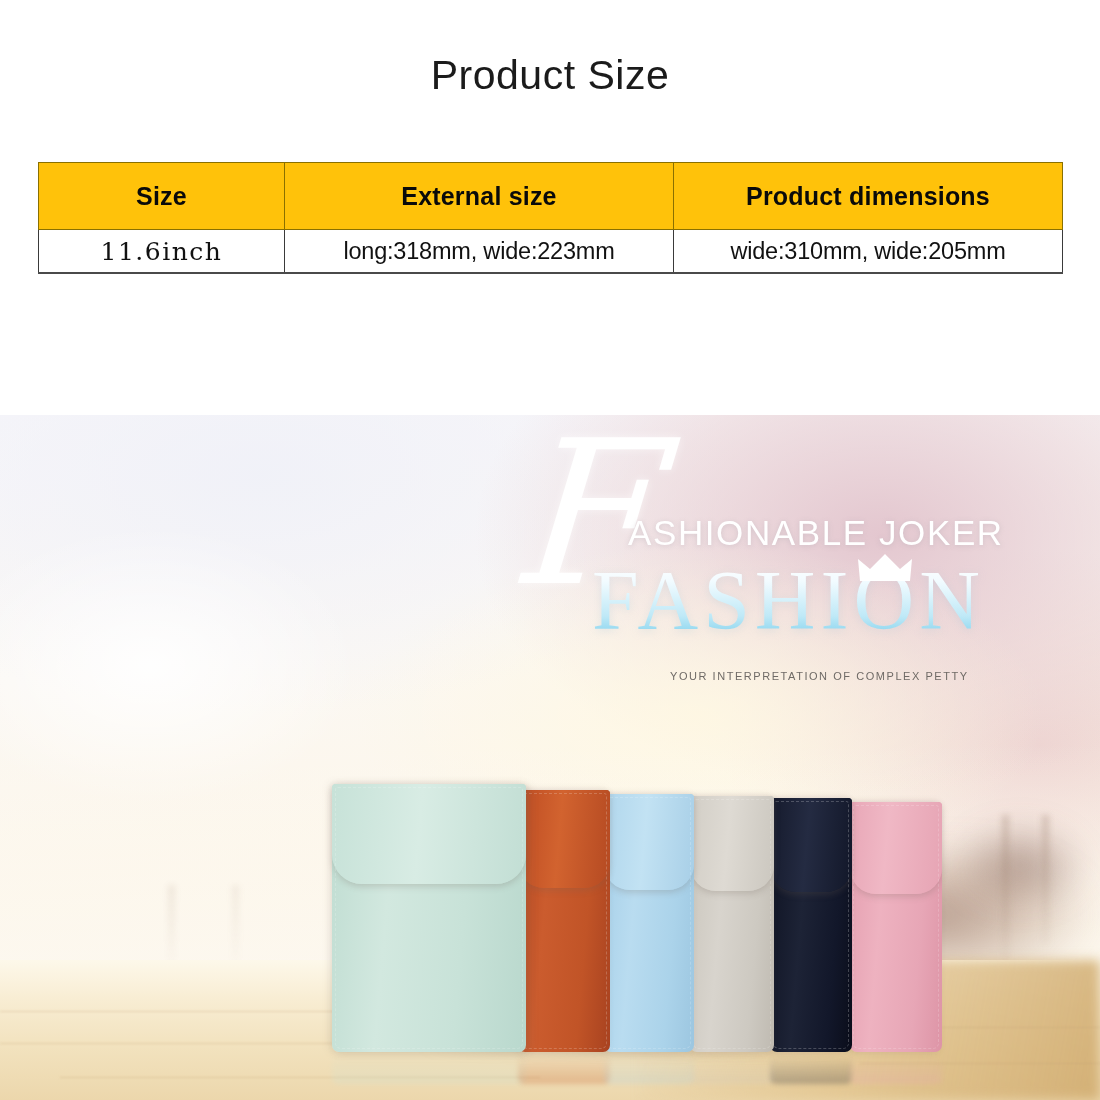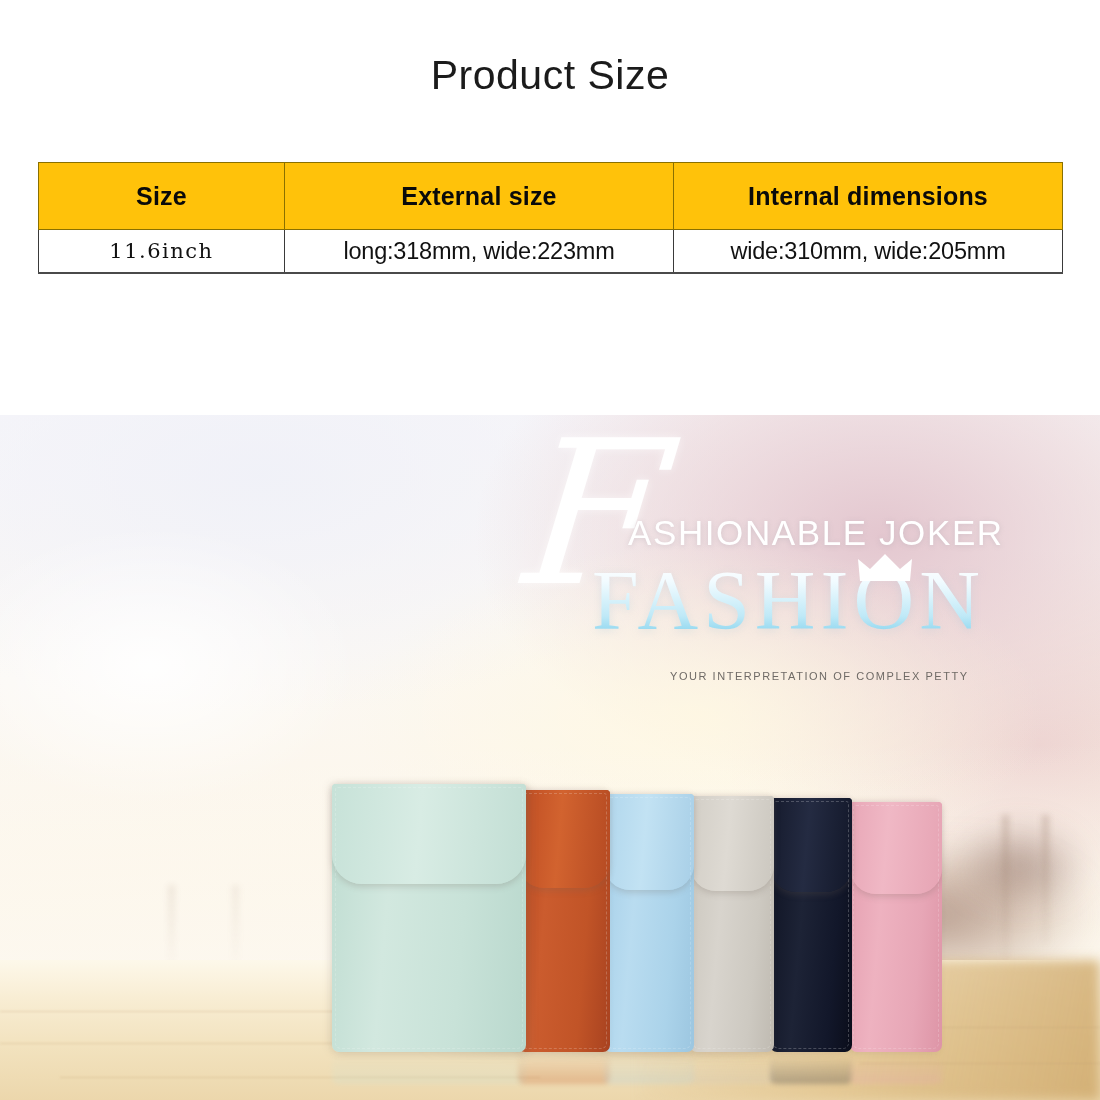--- a/index.html
+++ b/index.html
@@ -78,21 +78,21 @@
     vertical-align: middle;
     color: #111111;
     background: #ffffff;
   }
   .spec-table tbody tr:last-child td {
     border-bottom: 2.4px solid #4a4a4a;
   }
 
   .cell-size {
     font-family: "DejaVu Serif", "Liberation Serif", serif;
-    font-size: 21px;
+    font-size: 25px;
     letter-spacing: 1.5px;
     white-space: pre;
   }
   .cell-dim {
     font-family: "Liberation Sans", sans-serif;
     font-size: 23.5px;
     letter-spacing: -0.2px;
     margin-left: 11px;
   }
 
@@ -316,21 +316,21 @@
     <table class="spec-table">
       <colgroup>
         <col class="c-size">
           <col class="c-ext">
           <col class="c-int">
       </colgroup>
       <thead>
         <tr>
           <th>Size</th>
           <th>External size</th>
-          <th>Internal dimensions</th>
+          <th>Product dimensions</th>
         </tr>
       </thead>
       <tbody>
         <tr>
           <td class="cell-size">11.6inch</td>
           <td class="cell-dim">long:318mm, wide:223mm</td>
           <td class="cell-dim">wide:310mm, wide:205mm</td>
         </tr>
       </tbody>
     </table>

